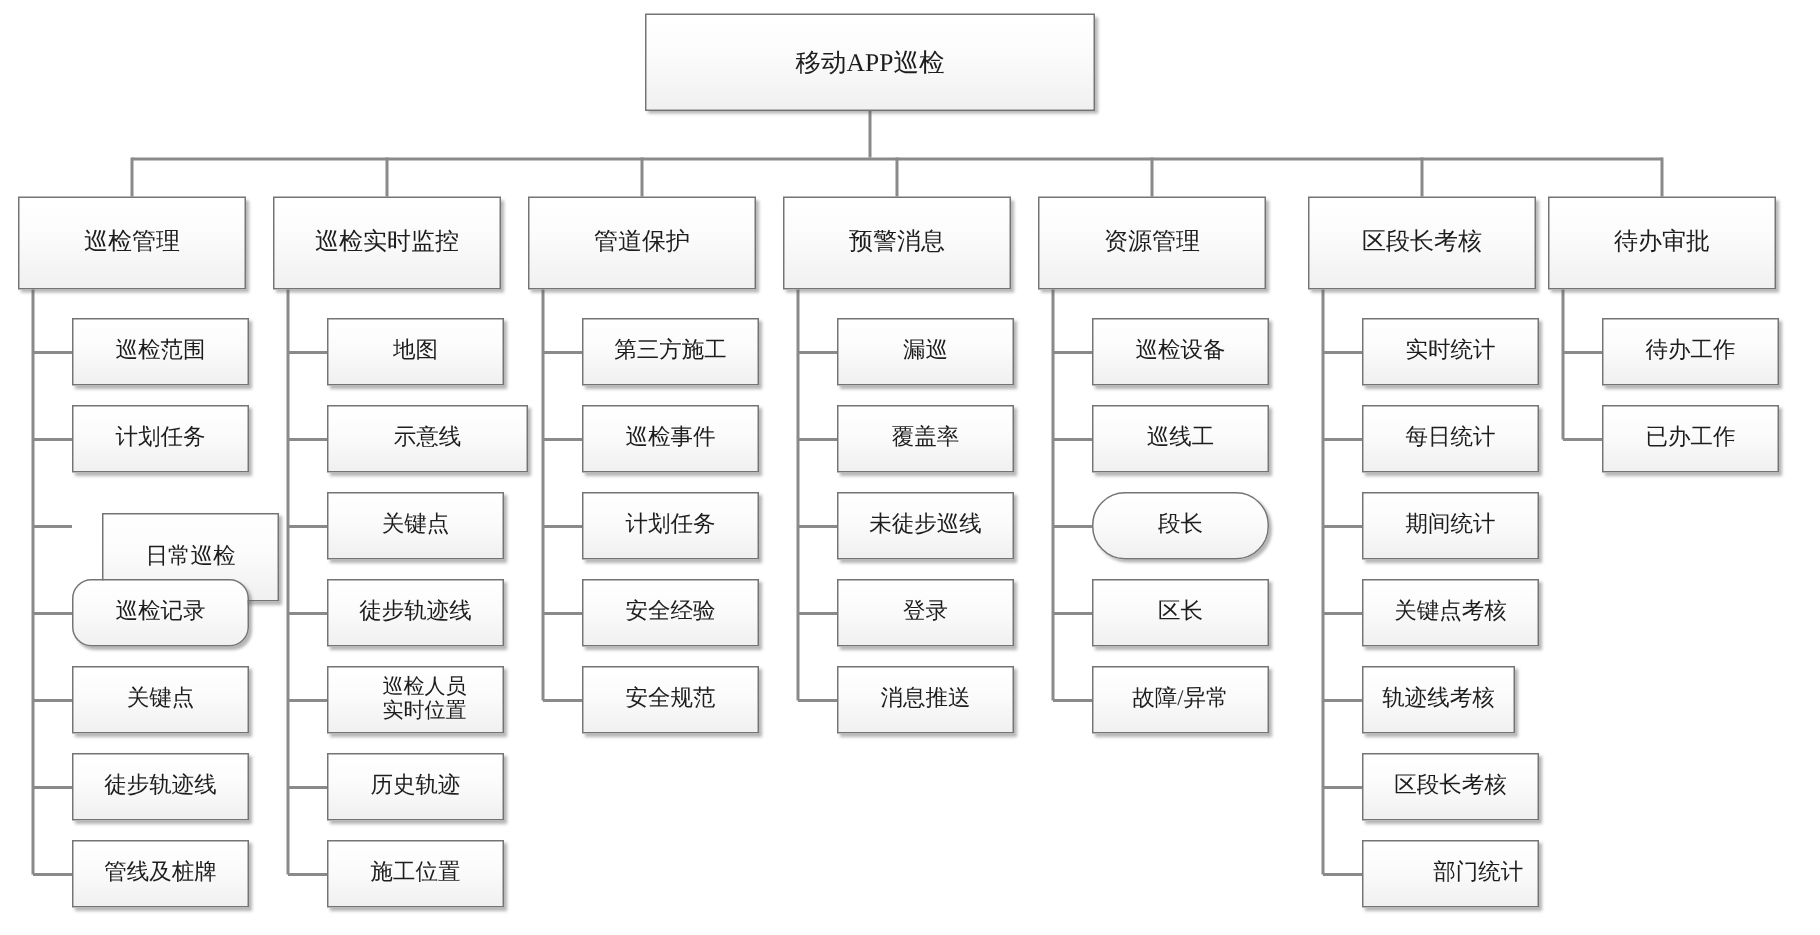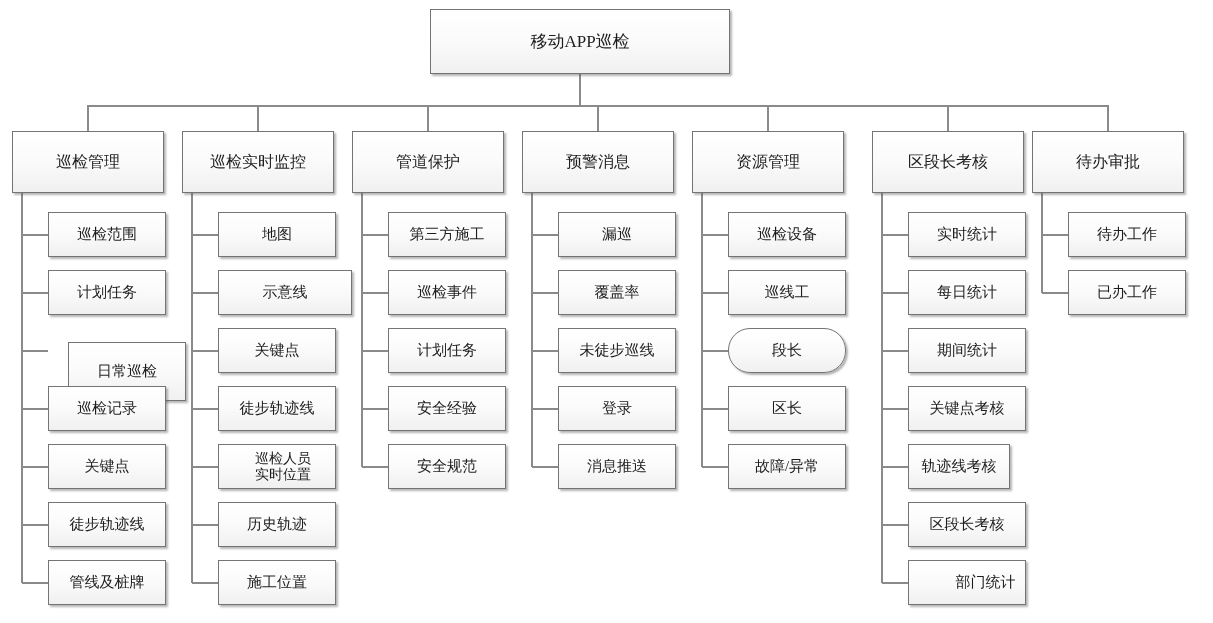--- a/index.html
+++ b/index.html
@@ -105,21 +105,21 @@
     <div class="line h" style="left: 882px; top: 581.5px; width: 26px;"></div>
     <div class="line v" style="left: 1107px; top: 105px; height: 26px;"></div>
     <div class="line v" style="left: 1041px; top: 193px; height: 99.5px;"></div>
     <div class="line h" style="left: 1042px; top: 233.5px; width: 26px;"></div>
     <div class="line h" style="left: 1042px; top: 291.5px; width: 26px;"></div>
     <div class="node root" style="left: 430px; top: 9px; width: 300px; height: 65px;">移动APP巡检</div>
     <div class="node header" style="left: 12px; top: 131px; width: 152px; height: 62px;">巡检管理</div>
     <div class="node child" style="left: 48px; top: 212px; width: 118px; height: 45px;">巡检范围</div>
     <div class="node child" style="left: 48px; top: 270px; width: 118px; height: 45px;">计划任务</div>
     <div class="node child" style="left: 48px; top: 342px; width: 118px; height: 59px; margin-left: 20px;">日常巡检</div>
-    <div class="node child" style="left: 48px; top: 386px; width: 118px; height: 45px;">巡检记录</div>
+    <div class="node child" style="left: 48px; top: 386px; width: 118px; height: 45px; border-radius: 13px;">巡检记录</div>
     <div class="node child" style="left: 48px; top: 444px; width: 118px; height: 45px;">关键点</div>
     <div class="node child" style="left: 48px; top: 502px; width: 118px; height: 45px;">徒步轨迹线</div>
     <div class="node child" style="left: 48px; top: 560px; width: 118px; height: 45px;">管线及桩牌</div>
     <div class="node header" style="left: 182px; top: 131px; width: 152px; height: 62px;">巡检实时监控</div>
     <div class="node child" style="left: 218px; top: 212px; width: 118px; height: 45px;">地图</div>
     <div class="node child" style="left: 218px; top: 270px; width: 134px; height: 45px;">示意线</div>
     <div class="node child" style="left: 218px; top: 328px; width: 118px; height: 45px;">关键点</div>
     <div class="node child" style="left: 218px; top: 386px; width: 118px; height: 45px;">徒步轨迹线</div>
     <div class="node child two-line" style="left: 218px; top: 444px; width: 118px; height: 45px; padding-left: 12px;">巡检人员
 实时位置</div>

